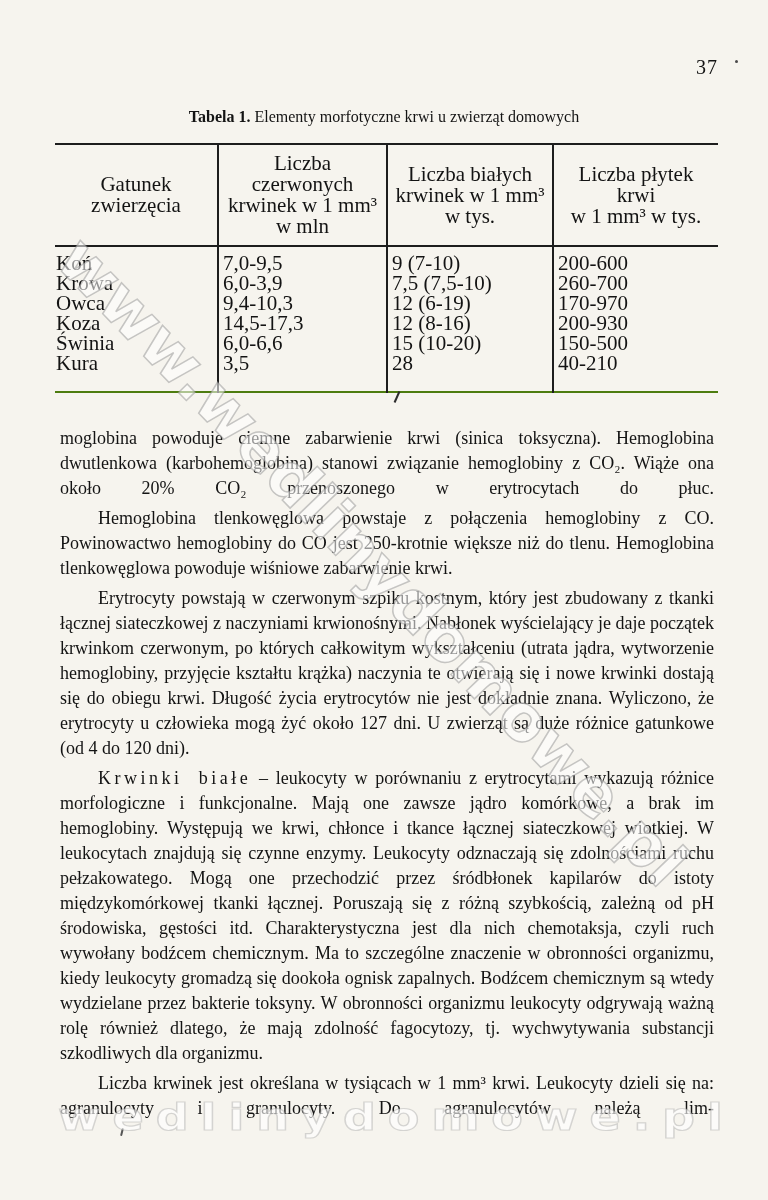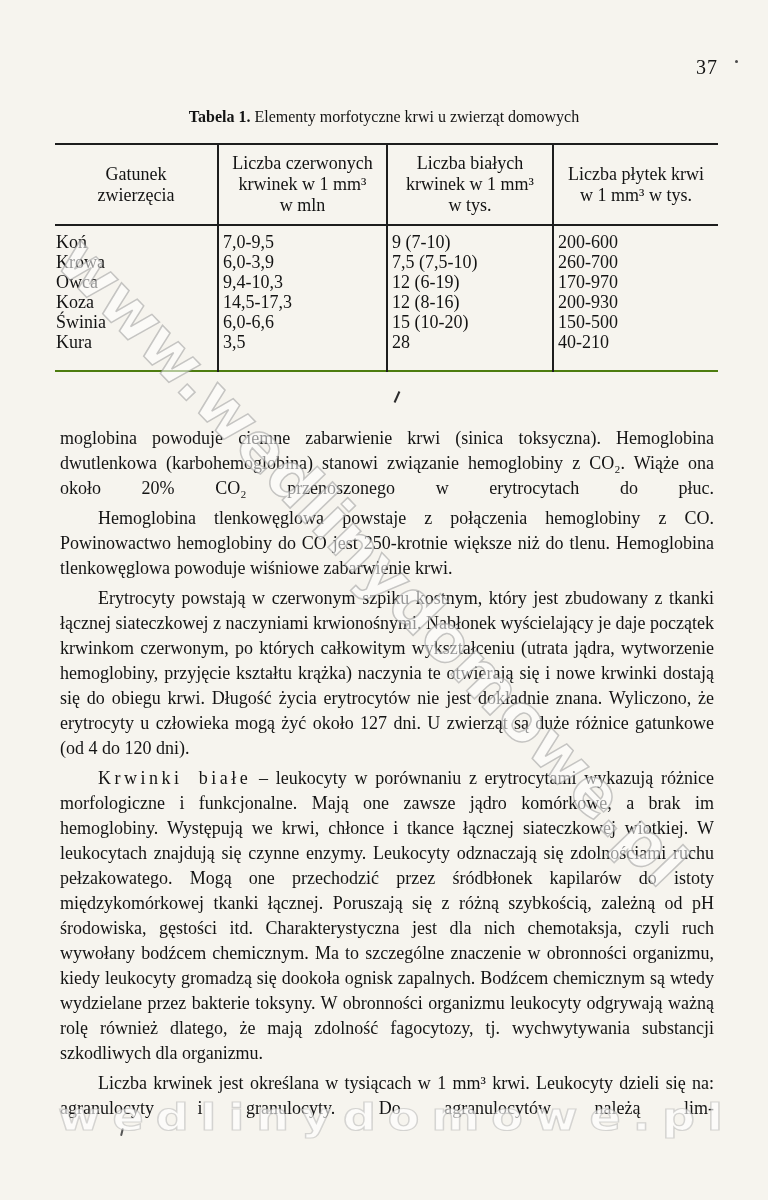--- a/index.html
+++ b/index.html
@@ -40,21 +40,21 @@
   
   .table-wrap {
     position: absolute;
     left: 55px; top: 143px;
     width: 663px;
   }
   table.morph {
     border-collapse: collapse;
     table-layout: fixed;
     width: 100%;
-    font-size: 18px;
+    font-size: 21px;
   }
   table.morph th {
     font-weight: normal;
     white-space: pre-line;
     text-align: center;
     vertical-align: middle;
     line-height: 21px;
     padding: 8px 4px;
     border-top: 2px solid #1d1d1d;
     border-bottom: 2px solid #1d1d1d;

